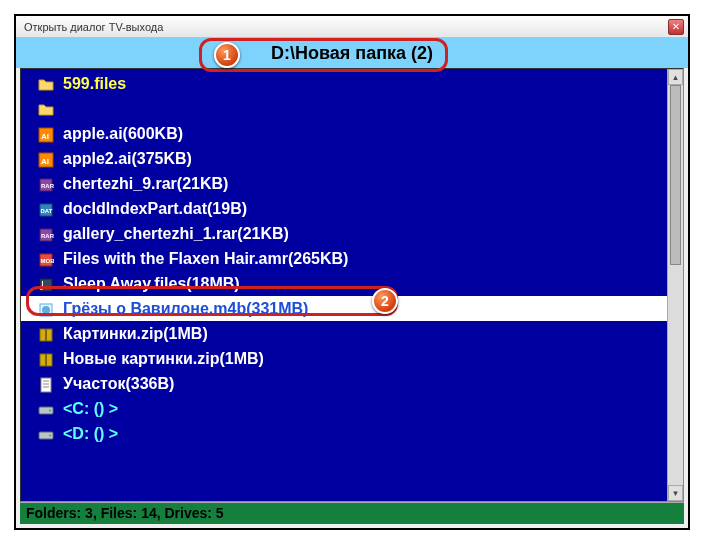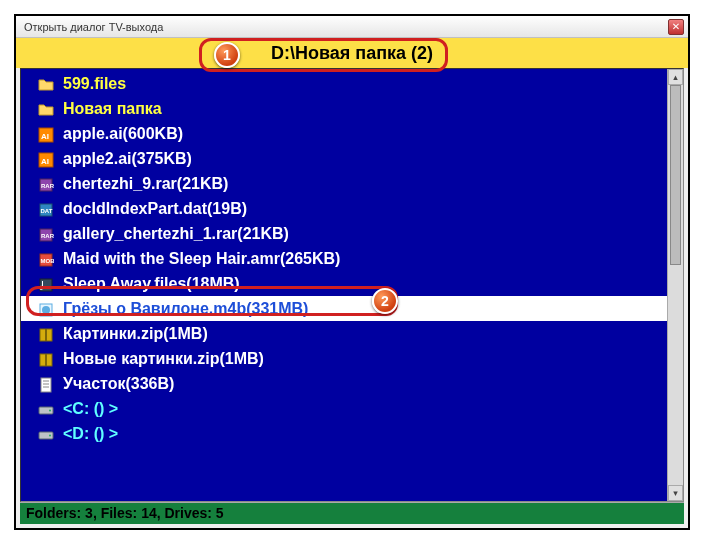--- a/index.html
+++ b/index.html
@@ -29,21 +29,21 @@
 .close-btn {
   width: 16px; height: 16px;
   background: linear-gradient(to bottom, #f08080, #c03030);
   border: 1px solid #803030;
   border-radius: 2px;
   font-size: 10px; line-height: 14px; text-align: center;
   color: #fff; cursor: pointer;
 }
 
 .path-bar {
-  background: #fde047;
+  background: #7dd3fc;
   height: 30px;
   display: flex;
   align-items: center;
   justify-content: center;
   position: relative;
   text-align: center;
 }
 .path-text {
   color: #000;
   font-size: 18px;
@@ -174,21 +174,20 @@
             </svg>
           </span>
           <span>599.files</span>
         </div>
         <div class="file-row">
           <span class="icon">
             <svg viewBox="0 0 16 16">
               <path fill="#ffd86b" stroke="#c29a2a" d="M1 3h5l2 2h7v8H1z"></path>
             </svg>
           </span>
-          <span>Новая папка</span>
         </div>
         <div class="file-row file">
           <span class="icon">
             <svg viewBox="0 0 16 16">
               <rect x="1" y="1" width="14" height="14" fill="#ff8a00" stroke="#aa4a00"></rect>
               <text x="3" y="12" font-size="8" fill="#fff">AI</text>
             </svg>
           </span>
           <span>apple.ai(600KB)</span>
         </div>
@@ -228,21 +227,21 @@
           </span>
           <span>gallery_chertezhi_1.rar(21KB)</span>
         </div>
         <div class="file-row file">
           <span class="icon">
             <svg viewBox="0 0 16 16">
               <rect x="2" y="2" width="12" height="12" fill="#e74c3c" stroke="#922b21"></rect>
               <text x="2.5" y="11" font-size="6" fill="#fff">MOB</text>
             </svg>
           </span>
-          <span>Maid with the Sleep Hair.amr(265KB)</span>
+          <span>Files with the Flaxen Hair.amr(265KB)</span>
         </div>
         <div class="file-row file">
           <span class="icon">
             <svg viewBox="0 0 16 16">
               <rect x="2" y="2" width="12" height="12" fill="#34495e" stroke="#17202a"></rect>
               <path d="M5 4v6a2 2 0 1 1-1-1V4z" fill="#fff"></path>
             </svg>
           </span>
           <span>Sleep Away.files(18MB)</span>
         </div>

